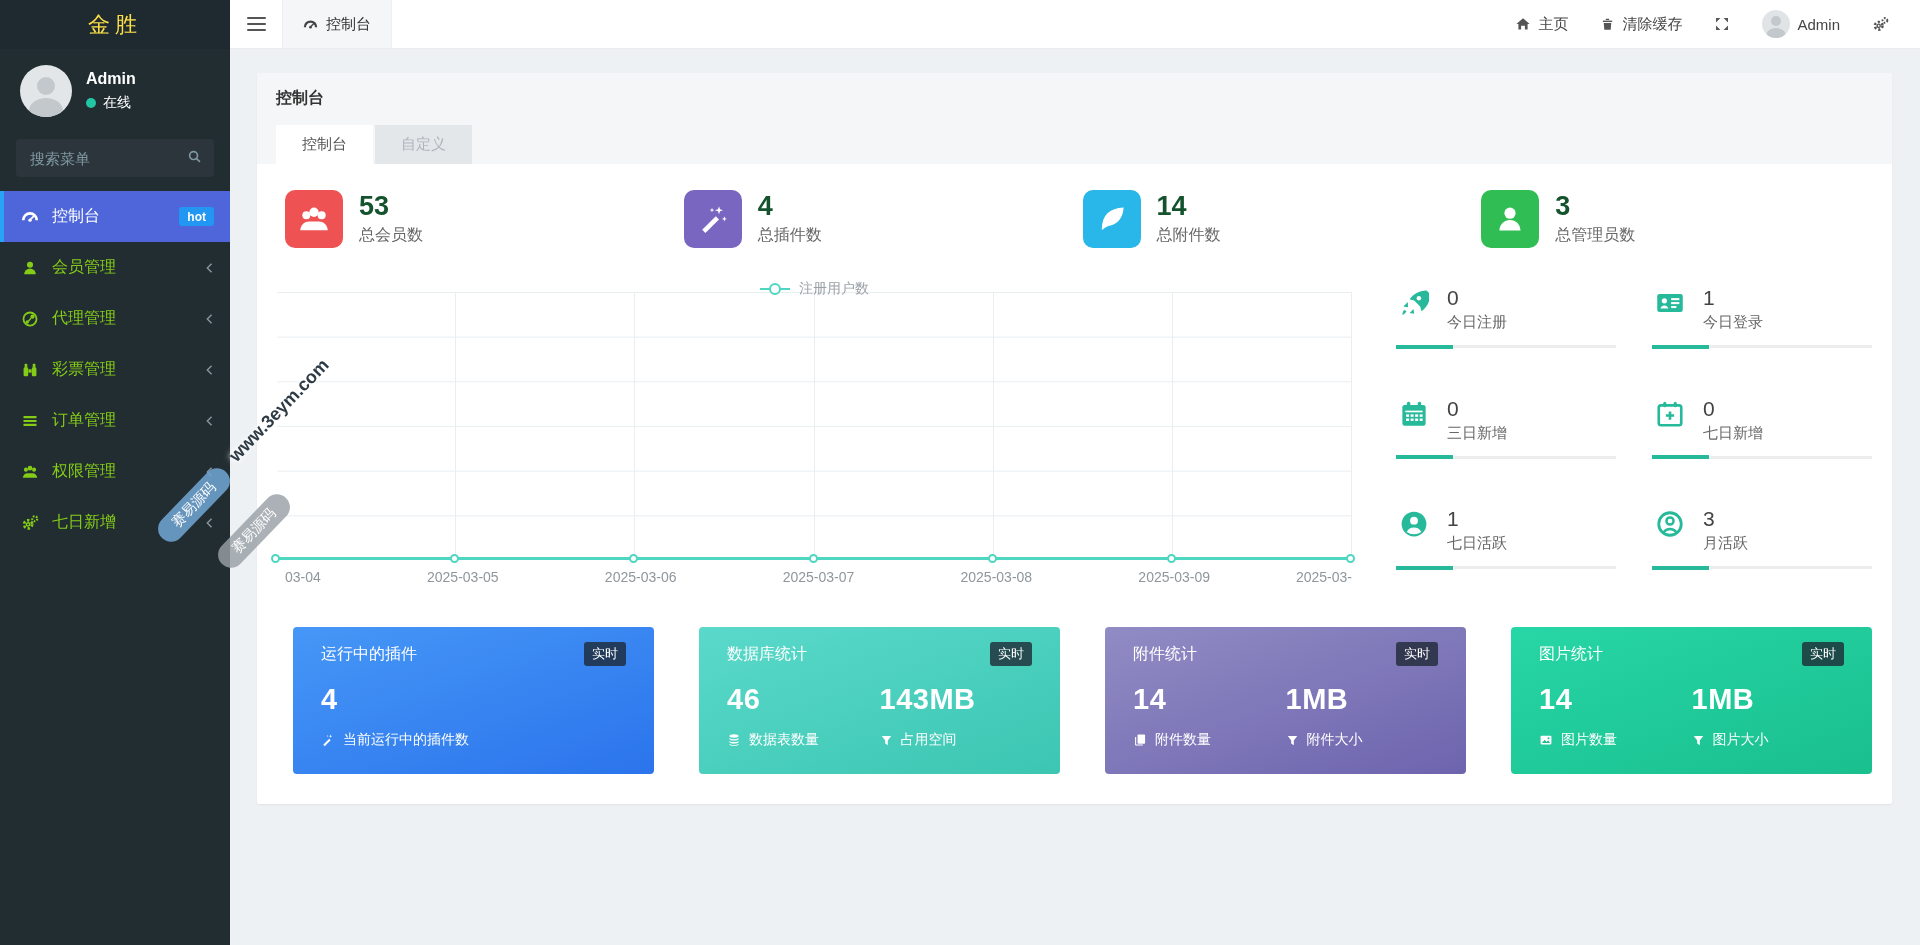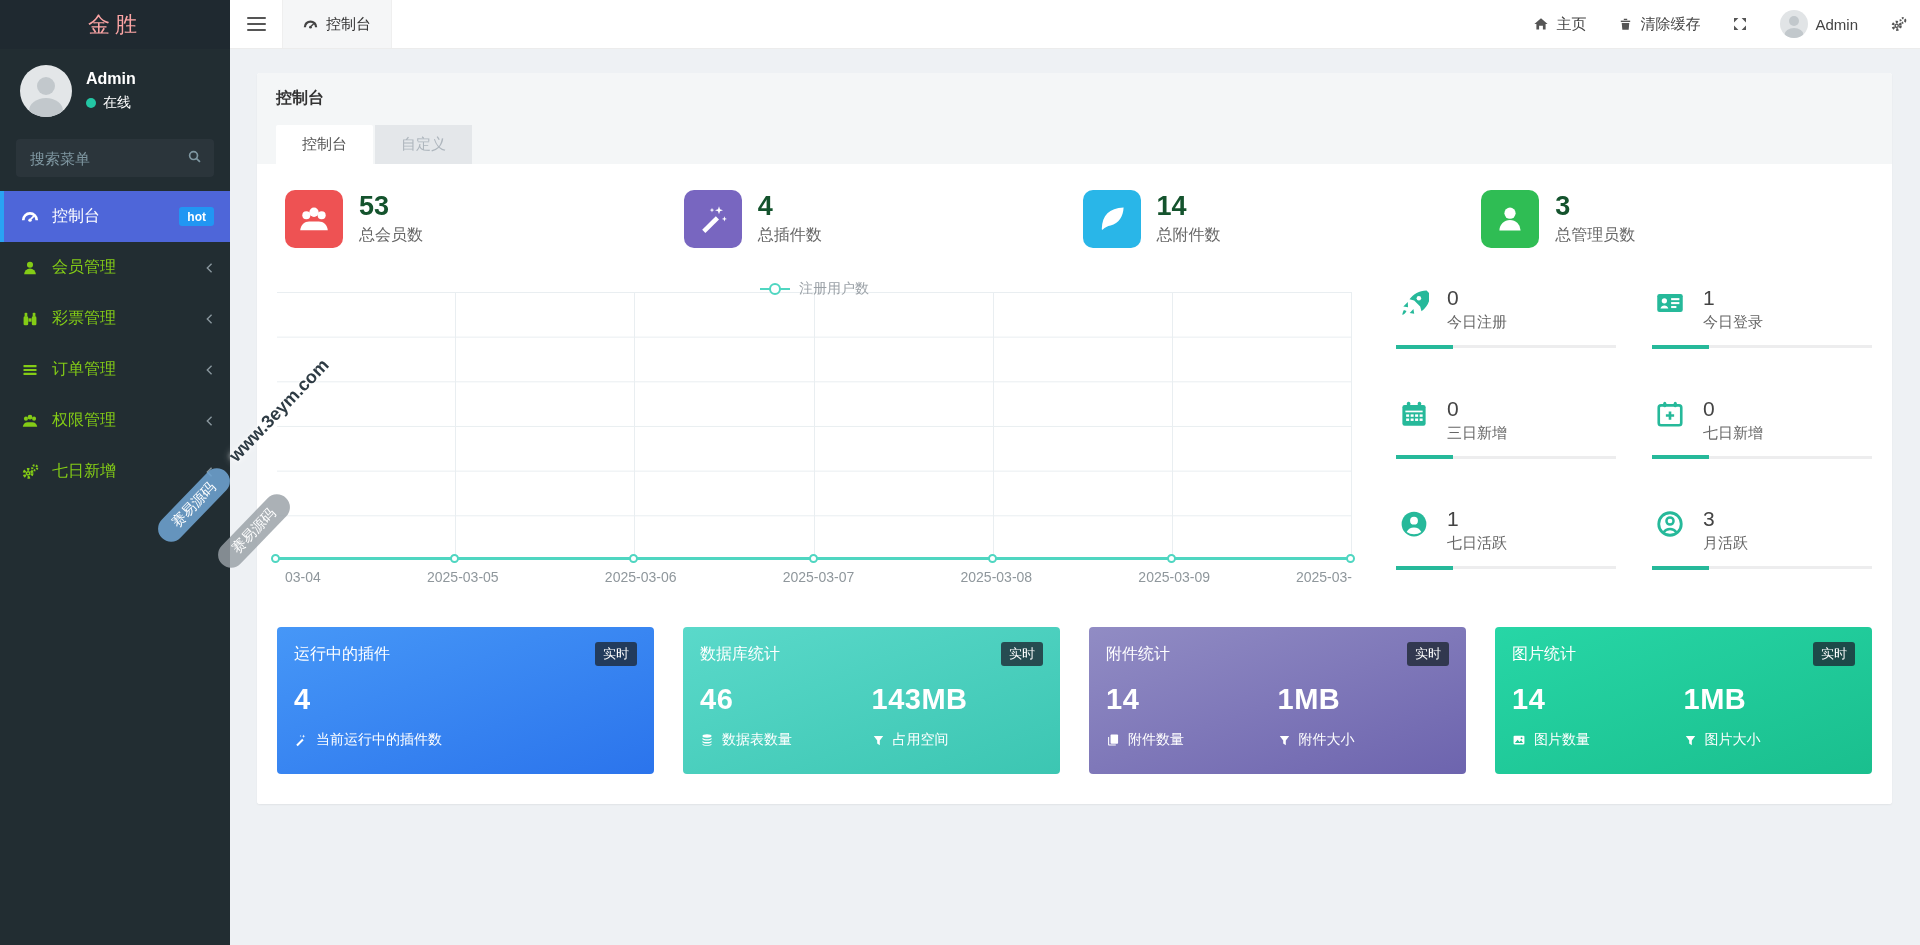--- a/index.html
+++ b/index.html
@@ -3,21 +3,21 @@
 <meta charset="utf-8">
 <style>
   * { margin:0; padding:0; box-sizing:border-box; }
   html,body { width:1920px; height:945px; overflow:hidden; }
   body { font-family:"Liberation Sans","DejaVu Sans",sans-serif; background:#eef1f4; color:#333; }
   .app { display:flex; width:100%; height:100%; }
 
   
   .sidebar { width:230px; min-width:230px; background:#222d32; height:100%; position:relative; z-index:2; }
   .logo { height:49px; display:flex; align-items:center; justify-content:center; background:#1f2930;
-          color:#fca5a5; font-size:22px; letter-spacing:5px; }
+          color:#fde047; font-size:22px; letter-spacing:5px; }
   .user-panel { display:flex; align-items:center; gap:14px; padding:16px 20px 10px 20px; }
   .avatar-lg { width:52px; height:52px; border-radius:50%; background:#e3e6e8; position:relative; overflow:hidden; }
   .avatar-lg::before { content:""; position:absolute; left:50%; top:12px; transform:translateX(-50%);
           width:18px; height:18px; border-radius:50%; background:#c2c8cc; }
   .avatar-lg::after { content:""; position:absolute; left:50%; top:33px; transform:translateX(-50%);
           width:34px; height:26px; border-radius:50% 50% 0 0; background:#c2c8cc; }
   .user-meta .name { color:#fff; font-weight:bold; font-size:16px; margin-bottom:6px; }
   .status { display:flex; align-items:center; gap:7px; color:#fff; font-size:14px; }
   .status-dot { width:10px; height:10px; border-radius:50%; background:#23c6a4; }
   .menu-search { margin:12px 16px 14px 16px; position:relative; }
@@ -36,21 +36,21 @@
   svg.i { display:block; }
 
   
   .main { flex:1; display:flex; flex-direction:column; min-width:0; }
   .topbar { height:49px; background:#fff; display:flex; align-items:stretch; border-bottom:1px solid #ececec; }
   .hamburger { width:52px; display:flex; align-items:center; justify-content:center; cursor:pointer; }
   .hamburger span { display:block; width:19px; height:2px; background:#555;
           box-shadow:0 6px 0 #555, 0 -6px 0 #555; border-radius:1px; }
   .top-tab { display:flex; align-items:center; gap:8px; padding:0 20px; background:#f5f6f7;
           border-left:1px solid #efefef; border-right:1px solid #efefef; color:#333; font-size:15px; cursor:pointer; }
-  .topbar-right { margin-left:auto; display:flex; align-items:center; gap:6px; }
+  .topbar-right { margin-left:auto; display:flex; align-items:center; gap:6px; padding-right:18px; }
   .tb-item { display:flex; align-items:center; gap:7px; color:#444; font-size:15px; padding:0 13px;
           height:49px; cursor:pointer; }
   .tb-item .i { color:#555; }
   .avatar-sm { width:28px; height:28px; border-radius:50%; background:#e1e4e6; position:relative; overflow:hidden; }
   .avatar-sm::before { content:""; position:absolute; left:50%; top:6px; transform:translateX(-50%);
           width:10px; height:10px; border-radius:50%; background:#c2c8cc; }
   .avatar-sm::after { content:""; position:absolute; left:50%; top:18px; transform:translateX(-50%);
           width:19px; height:13px; border-radius:50% 50% 0 0; background:#c2c8cc; }
 
   
@@ -99,21 +99,21 @@
   .mini { }
   .mini-top { display:flex; align-items:flex-start; gap:15px; }
   .mini-ico { color:#26b99a; width:36px; display:flex; justify-content:center; padding-top:2px; }
   .mini-num { font-size:21px; color:#444; line-height:1.15; }
   .mini-lab { font-size:15px; color:#666; margin-top:3px; }
   .mini-bar { margin-top:13px; height:3px; background:#ededee; position:relative; }
   .mini-bar::before { content:""; position:absolute; left:0; top:-0.5px; height:4px; width:26%; background:#26b99a; }
 
   
   .cards { display:grid; grid-template-columns:repeat(4,1fr); gap:29px; margin-top:36px; }
-  .card { height:147px; border-radius:4px; color:#fff; padding:15px 17px; position:relative; }
+  .card { height:147px; border-radius:4px; color:#fff; padding:15px 28px; position:relative;margin-left:16px; }
   .card--blue   { background:linear-gradient(160deg,#4697f7,#2b74ec); }
   .card--teal   { background:linear-gradient(160deg,#5ad9ca,#3cc6b2); }
   .card--purple { background:linear-gradient(160deg,#918cc4,#6d64ae); }
   .card--green  { background:linear-gradient(160deg,#27d6a6,#1abf8e); }
   .card-head { display:flex; align-items:center; justify-content:space-between; }
   .card-title { font-size:16px; }
   .card-badge { background:rgba(28,38,50,.78); font-size:13px; padding:3px 8px; border-radius:3px; }
   .card-vals { display:flex; margin-top:17px; }
   .card-col { width:50%; }
   .card-num { font-size:29px; font-weight:bold; letter-spacing:.5px; }
@@ -170,20 +170,36 @@
         <span class="badge-hot">hot</span>
       </li>
       <li class="nav-item">
         <span class="mi">
           <svg class="i" width="18" height="18" viewBox="0 0 16 16" fill="currentColor">
               <circle cx="8" cy="5.1" r="2.7"></circle>
               <path d="M2.8 13.6a5.2 5.2 0 0 1 10.4 0z"></path>
             </svg>
         </span>
         <span>会员管理</span>
+        <span class="chev">
+          <svg class="i" width="10" height="12" viewBox="0 0 10 14">
+              <path d="M8 2 3 7l5 5" fill="none" stroke="currentColor" stroke-width="1.6"></path>
+            </svg>
+        </span>
+      </li>
+      <li class="nav-item">
+        <span class="mi">
+          <svg class="i" width="18" height="18" viewBox="0 0 16 16" fill="currentColor">
+              <circle cx="8" cy="8" r="5.8" fill="none" stroke="currentColor" stroke-width="1.6"></circle>
+              <circle cx="10.2" cy="5.9" r="1.9"></circle>
+              <circle cx="5.6" cy="10.7" r="1.5"></circle>
+              <path d="M6.6 10l2.3-2.8" stroke="currentColor" stroke-width="1.3"></path>
+            </svg>
+        </span>
+        <span>代理管理</span>
         <span class="chev">
           <svg class="i" width="10" height="12" viewBox="0 0 10 14">
               <path d="M8 2 3 7l5 5" fill="none" stroke="currentColor" stroke-width="1.6"></path>
             </svg>
         </span>
       </li>
       <li class="nav-item">
         <span class="mi">
           <svg class="i" width="18" height="18" viewBox="0 0 16 16" fill="currentColor">
               <rect x="2.3" y="5.6" width="4.1" height="8" rx="1.2"></rect>

